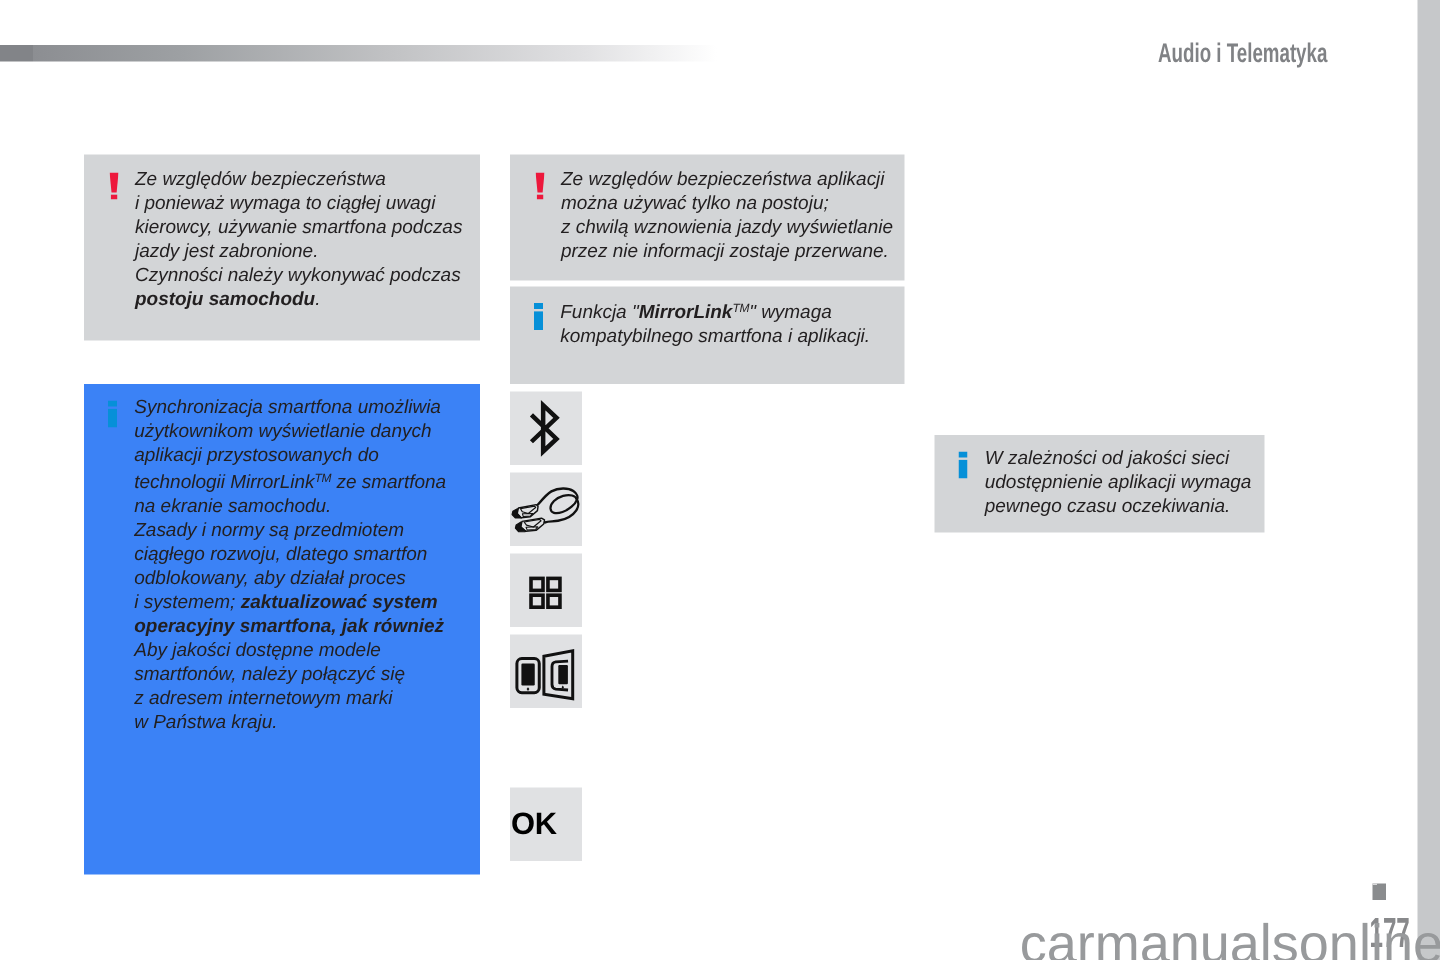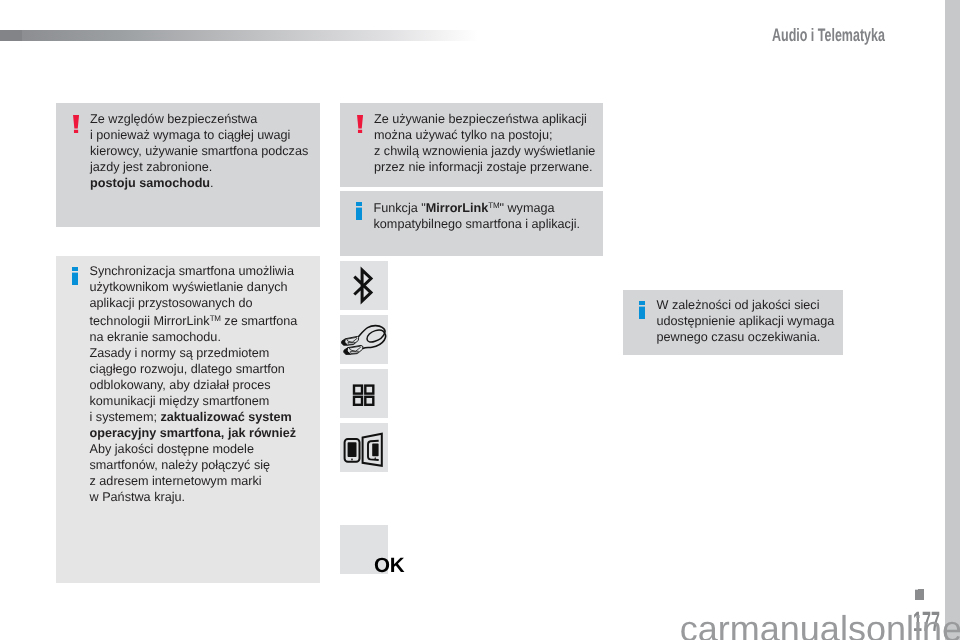--- a/index.html
+++ b/index.html
@@ -12,34 +12,34 @@
   
   .hdr-bar{position:absolute;left:0;top:30px;width:481px;height:11px;}
   .hdr-title{position:absolute;left:771.5px;top:24.7px;font-size:18px;font-weight:bold;
              color:#808285;white-space:nowrap;transform:scaleX(0.694);transform-origin:left top;}
 
   
   .edge{position:absolute;left:945px;top:0;width:15px;height:640px;background:#c6c8ca;}
 
   
   .panel{position:absolute;background:#d4d6d8;box-sizing:border-box;}
-  .panel-body{position:absolute;font-size:12.65px;color:#221f20;line-height:16.0px;}
+  .panel-body{position:absolute;font-size:12.65px;color:#221f20;line-height:16.0px;font-style:italic;}
   .panel-body p{margin:0;white-space:nowrap;}
   .panel-body b{font-weight:bold;}
   sup.tm{font-size:8px;vertical-align:4px;letter-spacing:-0.2px;}
 
   
   .warn-ico{position:absolute;width:6px;height:21px;}
   .info-ico{position:absolute;width:6px;height:18px;}
 
   
   .iconbox{position:absolute;width:48px;height:49px;background:#e0e1e3;}
   .iconbox svg{position:absolute;left:0;top:0;}
   .ok-label{position:absolute;left:0.6px;top:0.8px;width:64px;height:48px;line-height:48px;
-            text-align:right;font-size:20.6px;font-weight:bold;color:#000;letter-spacing:-0.1px;margin-top:16px;}
+            text-align:left;font-size:20.6px;font-weight:bold;color:#000;letter-spacing:-0.1px;}
 
   
   .wm{position:absolute;left:679.8px;top:608.2px;font-size:36px;color:#989a9c;white-space:nowrap;}
   .pg-mark{position:absolute;left:915px;top:589px;width:8.8px;height:10.6px;background:#8a8c8e;}
   .pg-mark:before{content:"";position:absolute;left:0;top:0;width:3.2px;height:1.4px;background:#d9dadb;}
   .pg-num{position:absolute;left:913.3px;top:606.3px;font-size:28px;font-weight:bold;color:#88898b;
           white-space:nowrap;transform:scaleX(0.575);transform-origin:left top;}
 </style>
 </head>
 <body>
@@ -53,55 +53,55 @@
   <div class="panel" id="p-lw" style="left: 56px; top: 103px; width: 264px; height: 124px; background: rgb(211, 213, 215);">
     <svg class="warn-ico" style="left:16.55px;top:11.85px;width:6.1px;height:18.0px;" viewBox="0 0 61 180">
       <path d="M0.5 0 H60.5 L47.5 134 H13.5 Z" fill="#ed183c"></path>
       <rect x="9.5" y="148" width="42" height="32" fill="#ed183c"></rect>
     </svg>
     <div class="panel-body" style="left:34px;top:7.5px;">
       <p>Ze względów bezpieczeństwa</p>
       <p>i ponieważ wymaga to ciągłej uwagi</p>
       <p>kierowcy, używanie smartfona podczas</p>
       <p>jazdy jest zabronione.</p>
+      <p>Czynności należy wykonywać podczas</p>
       <p><b>postoju samochodu</b><span>.</span></p>
     </div>
   </div>
 
-  <div class="panel" id="p-li" style="left: 56px; top: 256px; width: 264px; height: 327px; background: #e5e5e5;">
+  <div class="panel" id="p-li" style="left: 56px; top: 256px; width: 264px; height: 327px; background: #3b82f6;">
     <svg class="info-ico" style="left:16px;top:10.5px;" viewBox="0 0 6 18">
       <rect x="0" y="0" width="6" height="4" fill="#0690d8"></rect>
       <rect x="0" y="5.6" width="6" height="12.4" fill="#0690d8"></rect>
     </svg>
     <div class="panel-body" style="left:33.5px;top:7px;">
       <p>Synchronizacja smartfona umożliwia</p>
       <p>użytkownikom wyświetlanie danych</p>
       <p>aplikacji przystosowanych do</p>
       <p><span>technologii MirrorLink</span><sup class="tm">TM</sup><span> ze smartfona</span></p>
       <p>na ekranie samochodu.</p>
       <p>Zasady i normy są przedmiotem</p>
       <p>ciągłego rozwoju, dlatego smartfon</p>
       <p>odblokowany, aby działał proces</p>
-      <p>komunikacji między smartfonem</p>
       <p><span>i systemem; </span><b>zaktualizować system</b></p>
       <p><b>operacyjny smartfona, jak również</b></p>
       <p>Aby jakości dostępne modele</p>
       <p>smartfonów, należy połączyć się</p>
       <p>z adresem internetowym marki</p>
       <p>w Państwa kraju.</p>
     </div>
   </div>
 
   <div class="panel" id="p-mw" style="left: 340px; top: 103px; width: 263px; height: 84px; background: rgb(211, 213, 215);">
     <svg class="warn-ico" style="left:16.55px;top:11.85px;width:6.1px;height:18.0px;" viewBox="0 0 61 180">
       <path d="M0.5 0 H60.5 L47.5 134 H13.5 Z" fill="#ed183c"></path>
       <rect x="9.5" y="148" width="42" height="32" fill="#ed183c"></rect>
     </svg>
     <div class="panel-body" style="left:34px;top:7.5px;">
-      <p>Ze używanie bezpieczeństwa aplikacji</p>
+      <p>Ze względów bezpieczeństwa aplikacji</p>
       <p>można używać tylko na postoju;</p>
       <p>z chwilą wznowienia jazdy wyświetlanie</p>
       <p>przez nie informacji zostaje przerwane.</p>
     </div>
   </div>
 
   <div class="panel" id="p-mi" style="left: 340px; top: 191px; width: 263px; height: 65px; background: rgb(211, 213, 215);">
     <svg class="info-ico" style="left:16px;top:10.5px;" viewBox="0 0 6 18">
       <rect x="0" y="0" width="6" height="4" fill="#0690d8"></rect>
       <rect x="0" y="5.6" width="6" height="12.4" fill="#0690d8"></rect>

